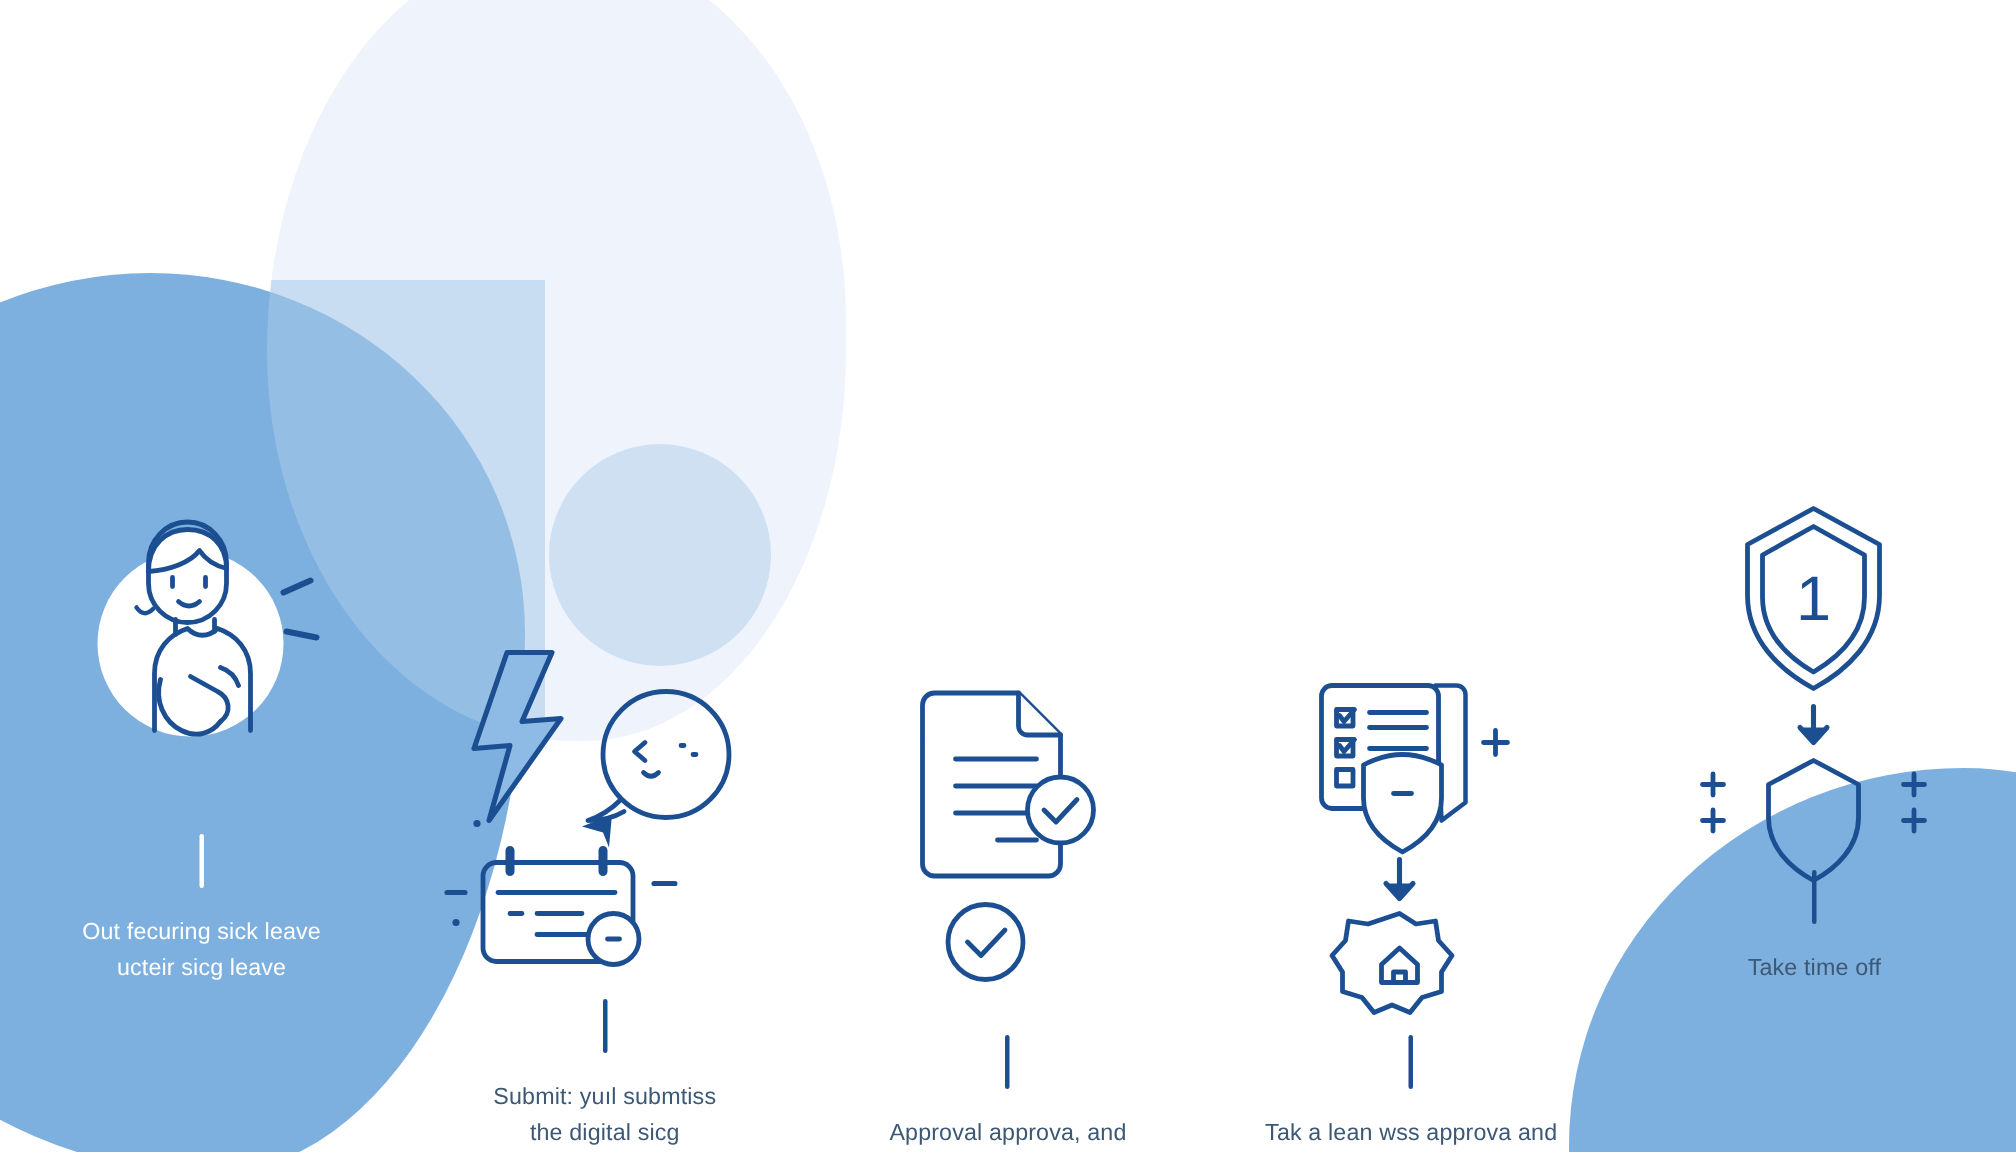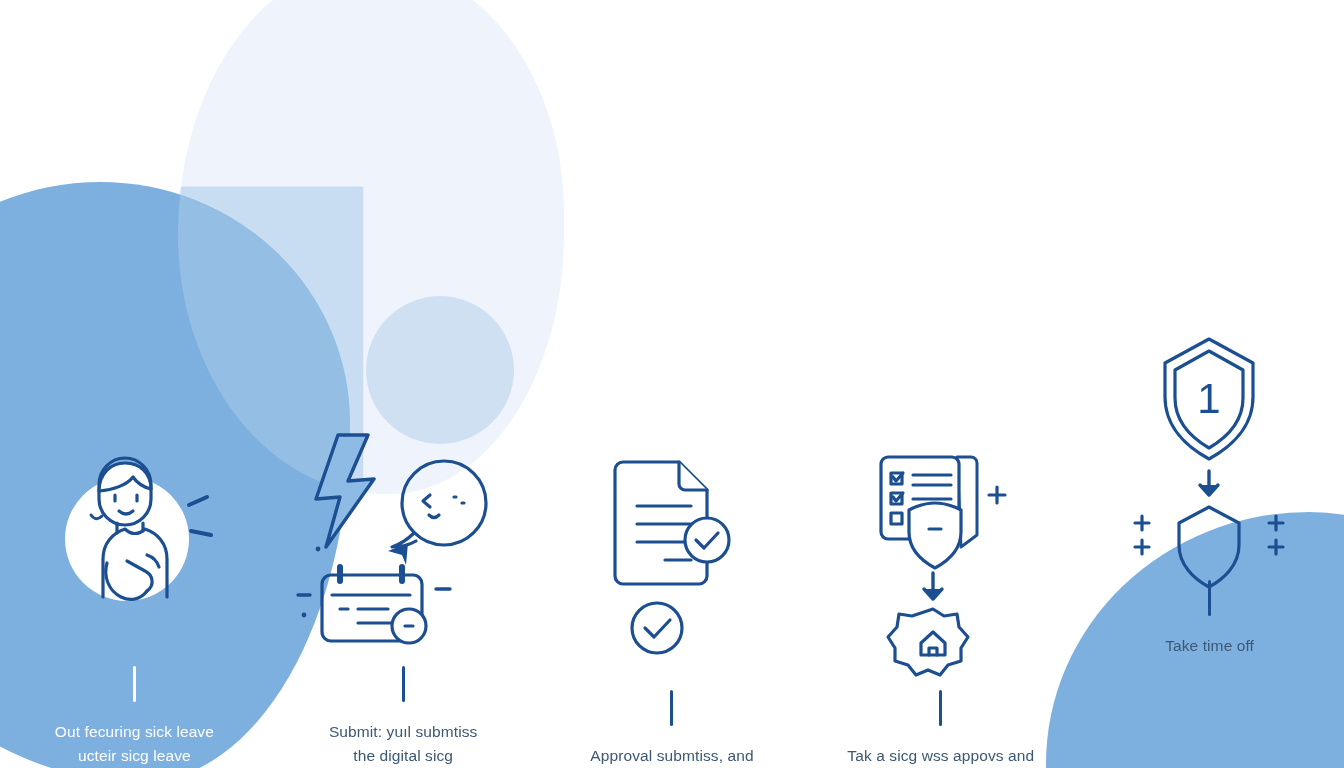--- a/index.html
+++ b/index.html
@@ -69,21 +69,21 @@
   .caption{
     text-align:center;
     font-size:15.5px;line-height:1.55;
     color:#3d5874;letter-spacing:.1px;
     width:240px;
   }
   .caption.on-blue{color:#ffffff;}
   .caption .l2{display:block;}
 
   
-  .step-1{}
+  .step-1{padding-bottom:110px;}
   .step-5{padding-bottom:110px;}
 
   svg{display:block;overflow:visible;}
 </style>
 </head>
 <body>
 
 <div id="stage">
 
   <div class="bg-layer">
@@ -198,21 +198,21 @@
           </g>
 
           <g fill="none" stroke="#1c4f91" stroke-width="3.2" stroke-linecap="round" stroke-linejoin="round">
             <circle cx="60" cy="180" r="25"></circle>
             <path d="M48 180 l9 9 l16 -17"></path>
           </g>
         </svg>
       </div>
       <div class="tick"></div>
       <div class="caption">
-        <span>Approval submtiss, and</span>
+        <span>Approval approva, and</span>
       </div>
     </div>
 
     <div class="step step-4">
       <div class="icon-area">
         <svg width="160" height="225" viewBox="0 0 160 225">
 
           <g fill="#ffffff" stroke="#1c4f91" stroke-width="3" stroke-linejoin="round">
             <path d="M96 14 h14 a6 6 0 0 1 6 6 v72 l-16 12 z"></path>
           </g>
@@ -242,21 +242,21 @@
           <g fill="none" stroke="#1c4f91" stroke-width="3.2" stroke-linecap="round" stroke-linejoin="round">
             <path d="M72 166
                      l11 7 l13 -2 l2 13 l9 10 l-7 11 l0 13 l-13 4 l-8 10 l-12 -5 l-12 5 l-8 -10 l-13 -4 l0 -13 l-7 -11 l9 -10 l2 -13 l13 2 z"></path>
             <path d="M60 200 l12 -11 l12 11 v12 h-24 z"></path>
             <path d="M68 212 v-7 h8 v7"></path>
           </g>
         </svg>
       </div>
       <div class="tick"></div>
       <div class="caption">
-        <span>Tak a sicg wss appovs and</span>
+        <span>Tak a lean wss approva and</span>
       </div>
     </div>
 
     <div class="step step-5">
       <div class="icon-area">
         <svg width="170" height="230" viewBox="0 0 170 230">
 
           <g fill="none" stroke="#1c4f91" stroke-width="3.2" stroke-linecap="round" stroke-linejoin="round">
             <path d="M84 8 l44 24 v34 c0 30 -22 50 -44 62 c-22 -12 -44 -32 -44 -62 v-34 z"></path>
             <path d="M84 20 l34 19 v28 c0 24 -17 40 -34 50 c-17 -10 -34 -26 -34 -50 v-28 z"></path>

